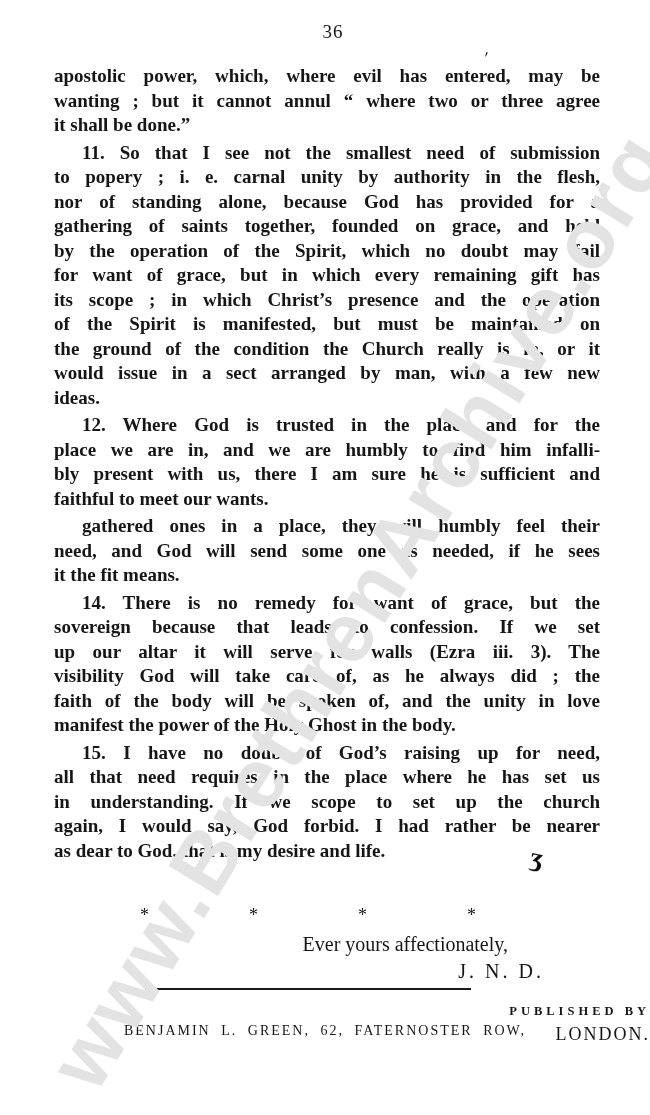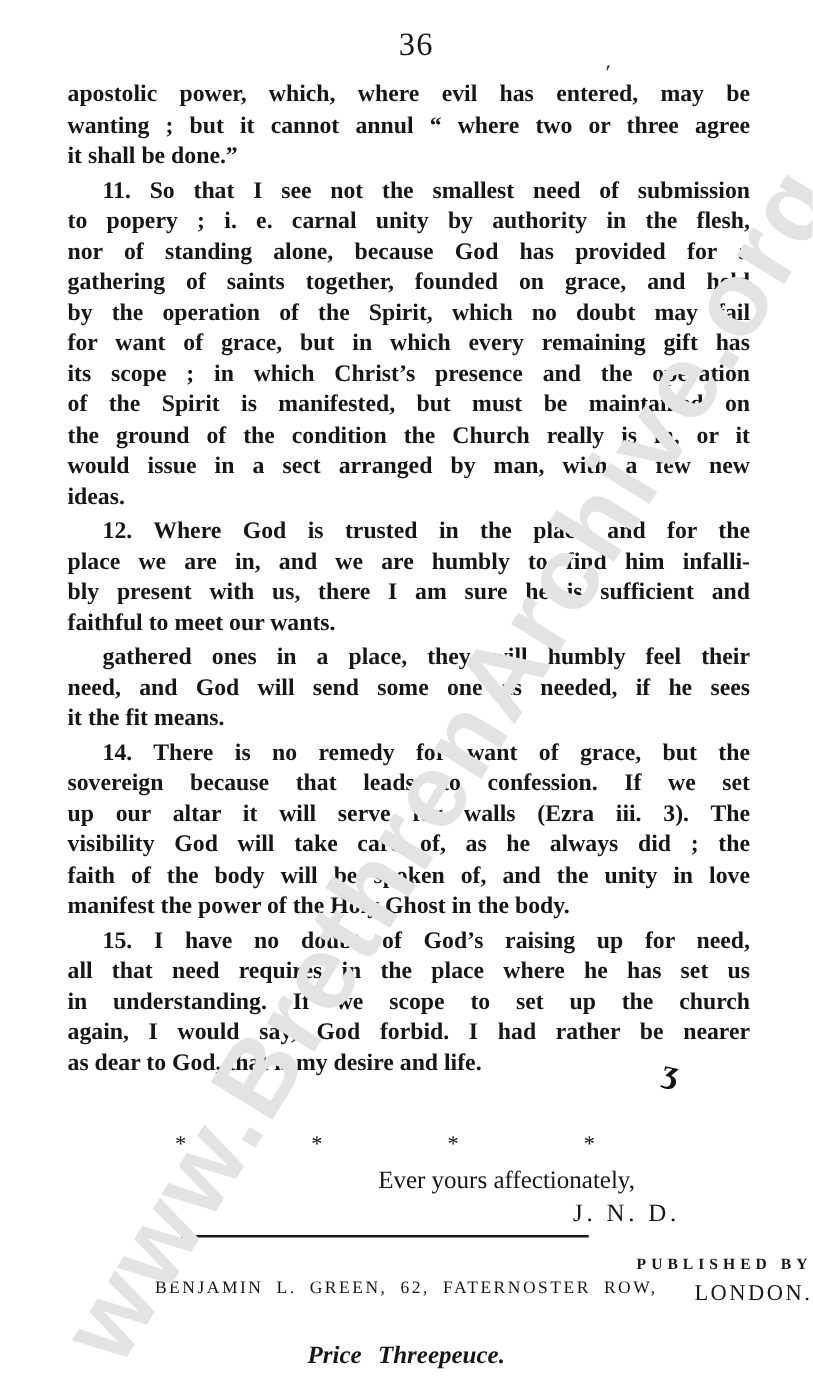--- a/index.html
+++ b/index.html
@@ -8,21 +8,21 @@
     background:#ffffff;
     font-family:"Liberation Serif", serif;
     color:#161616;
     position:relative;
     overflow:hidden;
   }
   .page { position:absolute; inset:0; }
 
   .page-number {
     position:absolute; top:21px; left:16px; right:0;
-    text-align:center; font-size:26px; letter-spacing:1px;
+    text-align:center; font-size:19px; letter-spacing:1px;
     z-index:2;
   }
 
   .body-text {
     position:absolute; left:54px; top:64px; width:546px;
     font-size:19px; line-height:24.5px;
     z-index:2;
     font-weight:bold;
   }
   .para { margin:0 0 3px 0; }
@@ -158,15 +158,14 @@
   </div>
 
   <div class="sig-line1">Ever yours affectionately,</div>
   <div class="sig-line2">J. N. D.</div>
 
   <div class="divider-rule"></div>
 
   <div class="published-by">PUBLISHED BY</div>
   <div class="publisher-name">BENJAMIN L. GREEN, 62, FATERNOSTER ROW,</div>
   <div class="publisher-city">LONDON.</div>
-  <div class="price">Price Threepeuce.</div>
 
 </div>
 
 </body></html>

